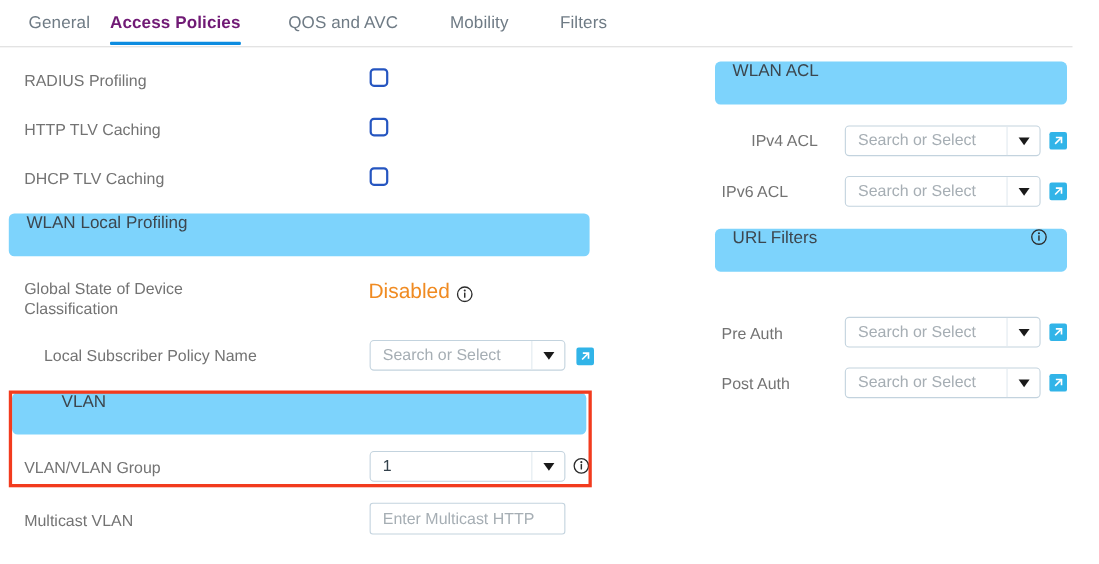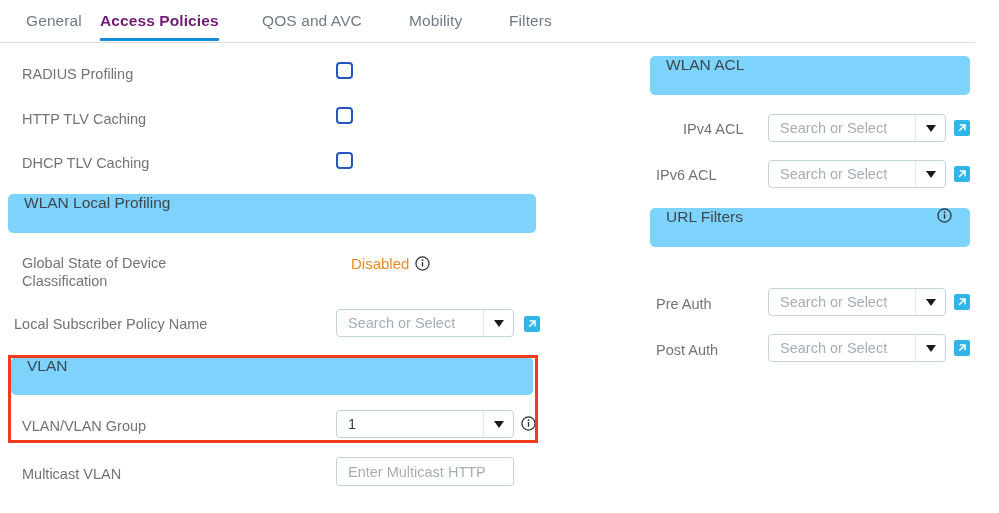--- a/index.html
+++ b/index.html
@@ -174,26 +174,25 @@
     width: 15px;
     height: 15px;
     display: inline-block;
     vertical-align: middle;
   }
   .infoic.abs { position: absolute; }
 
   
   .status-disabled {
     position: absolute;
-    font-size: 15px;
+    font-size: 19px;
     color: #f08b22;
     display: flex;
     align-items: center;
     gap: 6px;
-    margin-left: 16px;
   }
 
   
   .redbox {
     position: absolute;
     border: 3px solid #f23b1e;
     box-sizing: border-box;
     pointer-events: none;
   }
 </style>
@@ -239,33 +238,33 @@
     <span>Disabled</span>
     <span class="infoic">
       <svg viewBox="0 0 16 16" width="15" height="15">
         <circle cx="8" cy="8" r="7" fill="none" stroke="#2b2b2b" stroke-width="1.3"></circle>
         <circle cx="8" cy="4.4" r="1" fill="#2b2b2b"></circle>
         <rect x="7.3" y="6.3" width="1.4" height="5.2" rx=".5" fill="#2b2b2b"></rect>
       </svg>
     </span>
   </div>
 
-  <div class="row-label" style="left:14px; top:273px;">Local Subscriber Policy Name</div>
+  <div class="row-label" style="left:40px; top:273px;">Local Subscriber Policy Name</div>
   <div class="sel" style="left:336px; top:267px; width:178px;">
     <span class="sel-text" title="Search or Select">Search or Select</span>
     <span class="sel-caret"></span>
   </div>
   <div class="extlink" style="left:524px; top:274px;">
     <svg viewBox="0 0 16 16" width="16" height="16">
       <path d="M5.2 10.8 L10.4 5.6" stroke="#ffffff" stroke-width="1.5" fill="none"></path>
       <path d="M6.6 5.0 L11.0 5.0 L11.0 9.4" stroke="#ffffff" stroke-width="1.5" fill="none" stroke-linecap="square"></path>
     </svg>
   </div>
 
-  <div class="section-band" style="left:11px; top:315px; width:522px; height:38px;">
+  <div class="section-band" style="left:11px; top:315px; width:522px; height:38px;padding-left:29px;">
     <span class="band-title">VLAN</span>
   </div>
 
   <div class="row-label" style="left:22px; top:375px;">VLAN/VLAN Group</div>
   <div class="sel" style="left:336px; top:368px; width:178px;">
     <span class="sel-text filled">1</span>
     <span class="sel-caret"></span>
   </div>
   <span class="infoic abs" style="left:521px; top:374px;">
     <svg viewBox="0 0 16 16" width="15" height="15">

